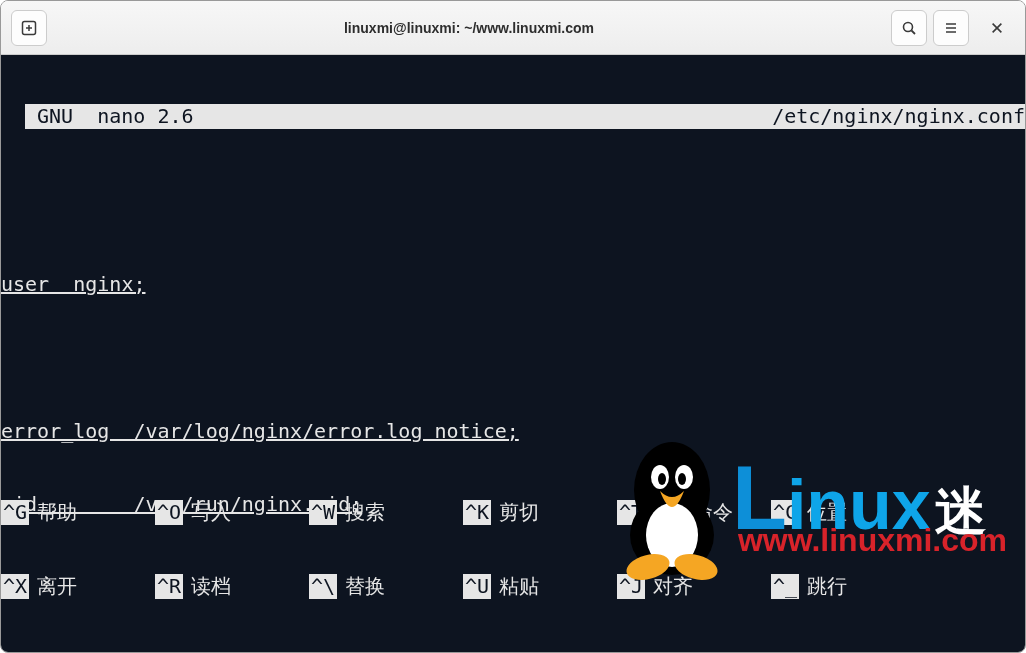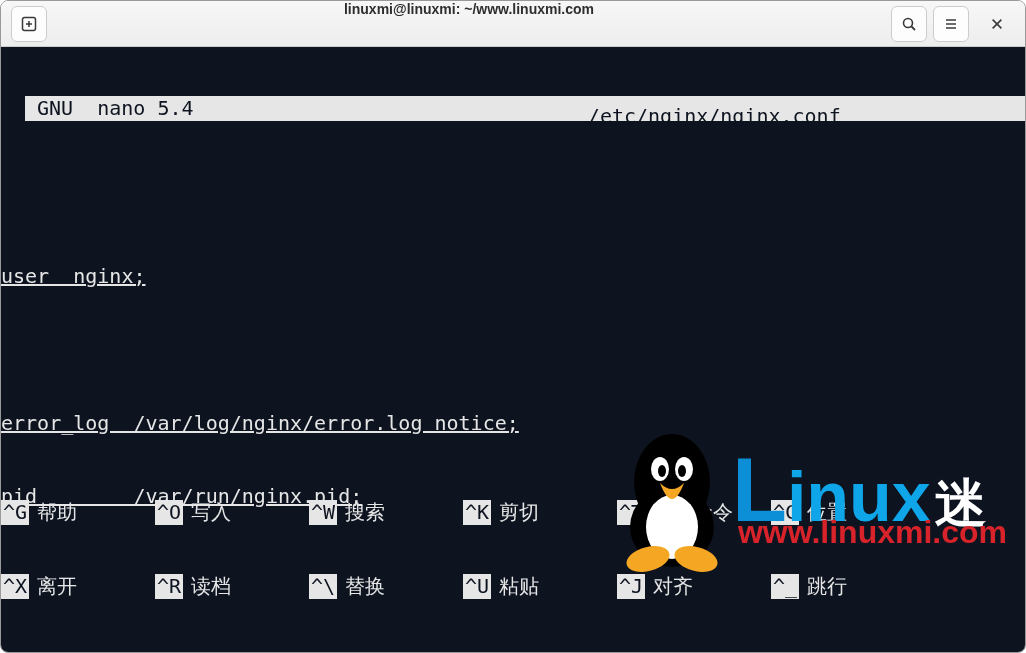--- a/index.html
+++ b/index.html
@@ -14,24 +14,25 @@
     width: 1026px;
     height: 653px;
     border: 1px solid #999;
     border-radius: 8px;
     overflow: hidden;
     display: flex;
     flex-direction: column;
     background: #fff;
   }
   .titlebar {
-    height: 46px;
+    height: 54px;
     background: linear-gradient(#f7f7f7, #ededed);
     border-bottom: 1px solid #ccc;
     display: flex;
+    align-items: center;
     padding: 0 10px;
     font-family: -apple-system, BlinkMacSystemFont, "Segoe UI", sans-serif;
   }
   .titlebar-left { display: flex; align-items: center; }
   .titlebar-center {
     flex: 1;
     text-align: center;
     font-size: 14px;
     font-weight: 600;
     color: #2e2e2e;
@@ -79,23 +80,22 @@
     height: 25px;
     display: flex;
     margin-left: 24px;
     width: calc(100% - 24px);
   }
   .nano-top-left {
     padding-left: 0;
   }
   .nano-top-center {
     flex: 1;
-    text-align: center;
+    text-align: right;
     padding-left: 210px;
-    margin-top: 8px;
   }
   .body-lines {
     padding-top: 20px;
   }
   .line { white-space: pre; height: 24.5px; text-decoration: underline; }
   .shortcuts {
     position: absolute;
     bottom: 0;
     left: 0;
     right: 0;
@@ -198,21 +198,21 @@
           <line x1="3" y1="3" x2="13" y2="13" stroke="#3a3a3a" stroke-width="1.8"></line>
           <line x1="13" y1="3" x2="3" y2="13" stroke="#3a3a3a" stroke-width="1.8"></line>
         </svg>
       </div>
     </div>
   </div>
 
   <div class="terminal">
     <div class="term-content">
       <div class="nano-top">
-        <span class="nano-top-left"> GNU  nano 5.4</span>
+        <span class="nano-top-left"> GNU  nano 2.6</span>
         <span class="nano-top-center">/etc/nginx/nginx.conf</span>
       </div>
 
       <div class="body-lines">
         <div class="line">user  nginx;</div>
         <div class="line"></div>
         <div class="line">error_log  /var/log/nginx/error.log notice;</div>
         <div class="line">pid        /var/run/nginx.pid;</div>
         <div class="line"></div>
         

